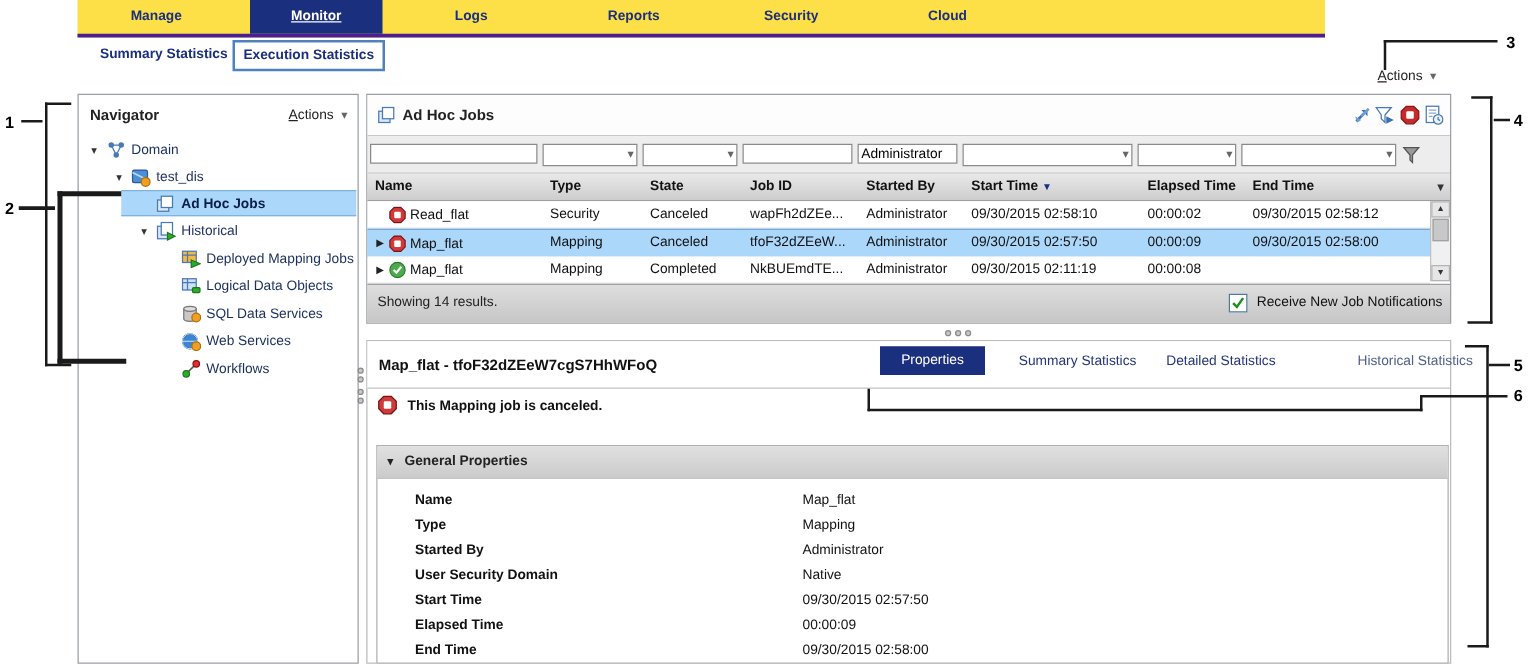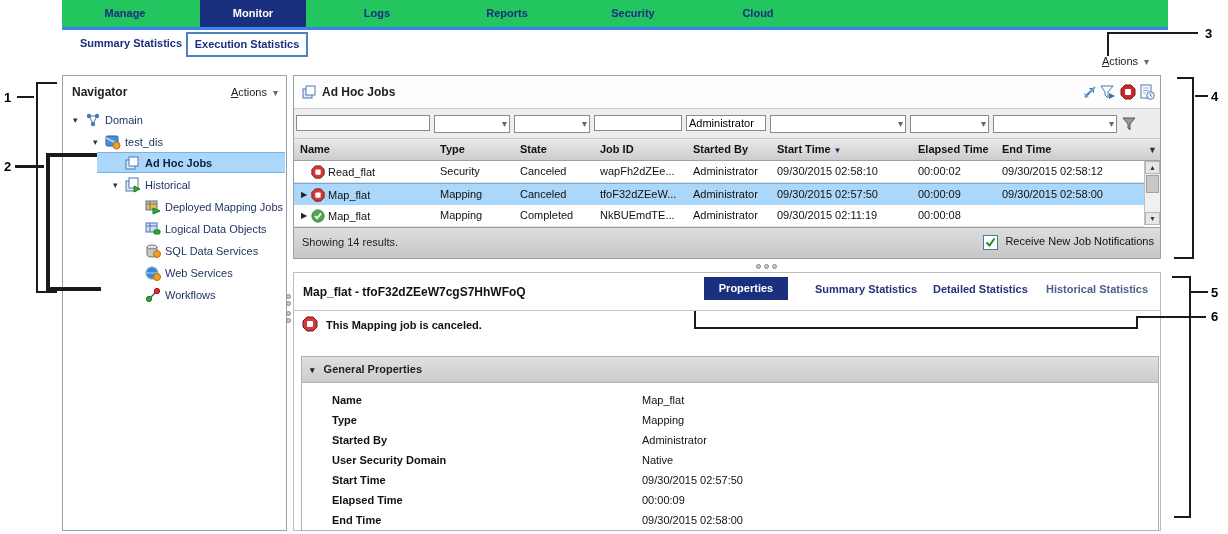--- a/index.html
+++ b/index.html
@@ -1,21 +1,21 @@
 <!DOCTYPE html>
 <html><head>
 <meta charset="utf-8">
 <style>
   html,body{margin:0;padding:0;background:#fff;}
   .page{position:relative;width:1228px;height:534px;background:#fff;
         font-family:"Liberation Sans",sans-serif;font-size:11px;color:#111;overflow:hidden;}
   .abs{position:absolute;}
   .b{font-weight:bold;}
   
-  .topstrip{left:62px;top:0;width:1106px;height:27px;background:#22c55e;border-bottom:3px solid #3b82f6;}
+  .topstrip{left:62px;top:0;width:998px;height:27px;background:#fde047;border-bottom:3px solid #4c1d95;}
   .toptab{position:absolute;top:0;width:106px;height:27px;line-height:27px;text-align:center;
           font-weight:bold;color:#1b2f7f;cursor:default;}
   .toptab.sel{background:#1b2f7f;color:#fff;}
   .subtab-plain{font-weight:bold;color:#1b2f7f;}
   .subtab-box{width:118px;height:21px;line-height:21px;text-align:center;border:2px solid #4f81bd;
               background:#fff;font-weight:bold;color:#1b2f7f;}
   .actionsmenu{color:#222;}
   .actionsmenu .lbl{display:inline-block;}
   .actionsmenu .lbl::first-letter{text-decoration:underline;}
   .dd-arrow{color:#666;font-size:10px;margin-left:6px;}
@@ -48,44 +48,44 @@
   .sb-btn{position:absolute;left:0;width:15px;height:13px;background:#e6e6e6;border:1px solid #b5b5b5;
           box-sizing:border-box;font-size:7px;color:#333;text-align:center;line-height:11px;}
   .sb-thumb{position:absolute;left:1px;top:14px;width:13px;height:18px;background:#c8c8c8;border:1px solid #a0a0a0;box-sizing:border-box;}
   .jp-footer{position:absolute;left:0;right:0;bottom:0;height:30px;background:linear-gradient(#dedede,#c6c6c6);
              border-top:1px solid #9f9f9f;}
   .checkbox{display:inline-block;width:13px;height:13px;background:#fff;border:1px solid #4a7a9c;
             vertical-align:middle;position:relative;}
   .checkbox svg{position:absolute;left:0;top:0;}
   
   .dp-header{position:absolute;left:0;top:0;right:0;height:37px;border-bottom:1px solid #c4c4c4;background:#fff;}
-  .viewtab{position:absolute;top:6px;font-weight:bold;color:#24357a;white-space:nowrap;}
+  .viewtab{position:absolute;top:6px;font-weight:normal;color:#24357a;white-space:nowrap;}
   .viewtab.sel{background:#1b2f7f;color:#fff;height:23px;line-height:23px;text-align:center;width:84px;top:4px;}
-  .viewtab.muted{color:#50608a;}
+  .viewtab.muted{color:#50608a;margin-left:40px;}
   .propsbox{position:absolute;left:7px;top:83px;width:856px;height:173px;border:1px solid #b0b0b0;background:#fff;}
   .propshead{position:absolute;left:0;top:0;right:0;height:25px;background:linear-gradient(#e0e0e0,#cbcbcb);
              border-bottom:1px solid #b0b0b0;line-height:25px;font-weight:bold;color:#222;}
   .prow-l{position:absolute;left:30px;font-weight:bold;white-space:nowrap;}
   .prow-v{position:absolute;left:340px;white-space:nowrap;}
   
   .cline{position:absolute;background:#1a1a1a;}
   .cnum{position:absolute;font-size:13px;font-weight:bold;color:#000;}
   
   .dot{position:absolute;width:5px;height:5px;border-radius:50%;background:#c8c8c8;border:1px solid #8a8a8a;box-sizing:border-box;}
   .sorticon{font-size:8px;color:#1b2f7f;margin-left:3px;}
   .cornerarrow{position:absolute;right:3px;top:6px;font-size:9px;color:#333;}
 </style>
 </head>
 <body>
 
 <div class="page">
 
   <div class="abs topstrip">
     <div class="toptab" style="left:10px;">Manage</div>
-    <div class="toptab sel" style="left:138px;">Monitor</div>
+    <div class="toptab sel" style="left:138px;text-decoration:underline;">Monitor</div>
     <div class="toptab" style="left:262px;">Logs</div>
     <div class="toptab" style="left:392px;">Reports</div>
     <div class="toptab" style="left:518px;">Security</div>
     <div class="toptab" style="left:643px;">Cloud</div>
   </div>
 
   <div class="abs subtab-plain" style="left:80px;top:37px;">Summary Statistics</div>
   <div class="abs subtab-box" style="left:186px;top:32px;">Execution Statistics</div>
 
   <div class="abs actionsmenu" style="left:1102px;top:55px;">

